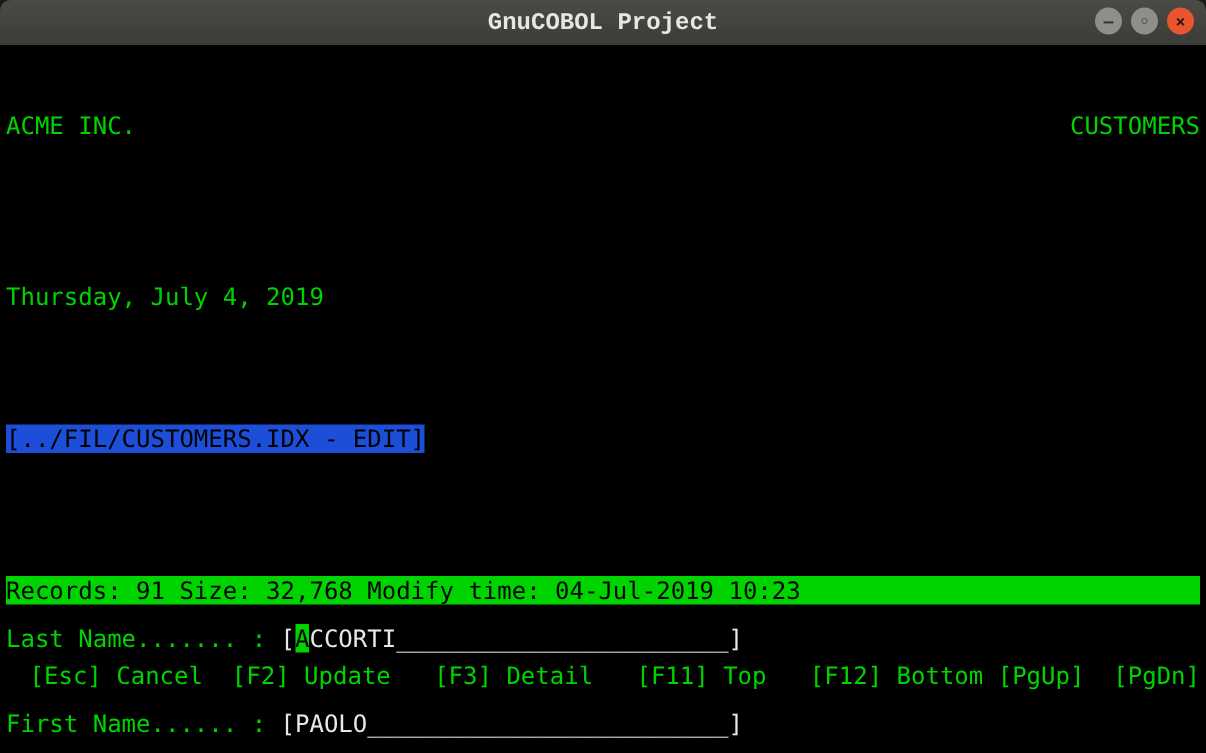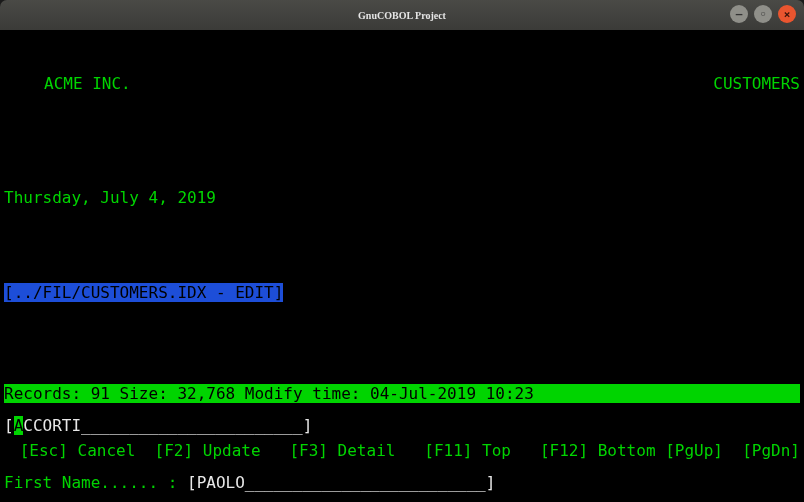--- a/index.html
+++ b/index.html
@@ -13,22 +13,22 @@
     background: linear-gradient(to bottom,#4a4a46,#3b3b38);
     display: flex;
     align-items: center;
     justify-content: center;
     position: relative;
     border-top-left-radius: 7px;
     border-top-right-radius: 7px;
   }
   .titlebar .title {
     color: #e6e6e6;
-    font-family: Liberation Serif, serif;
-    font-size: 10px;
+    font-family: Liberation Mono, monospace;
+    font-size: 16px;
     font-weight: bold;
   }
   .win-controls {
     position: absolute;
     right: 8px;
     top: 5px;
     display: flex;
     gap: 6px;
   }
   .wc {
@@ -88,33 +88,33 @@
 <div class="titlebar">
   <span class="title">GnuCOBOL Project</span>
   <div class="win-controls">
     <span class="wc min">–</span>
     <span class="wc max">◦</span>
     <span class="wc close">×</span>
   </div>
 </div>
 
 <div class="term">
-  <div class="row" style="margin-top:4px;margin-left:40px;">
+  <div class="row" style="margin-top:4px;">
     <span class="hdr-left">ACME INC.</span>
     <span class="grow"></span>
     <span class="hdr-right">CUSTOMERS</span>
   </div>
   <div style="height:19px;"></div>
   <div class="date-line">Thursday, July 4, 2019</div>
   <div style="height:0px;"></div>
   <div><span class="inv editbar">[../FIL/CUSTOMERS.IDX - EDIT]</span></div>
   <div style="height:19px;"></div>
 
   <div class="field-row">
-    <span class="bracket">[</span><span class="fval" id="fv-last_name"><span class="cursor">A</span>CCORTI_______________________</span><span class="bracket">]</span>
+    <span class="flabel">Last Name....... : </span><span class="bracket">[</span><span class="fval" id="fv-last_name"><span class="cursor">A</span>CCORTI_______________________</span><span class="bracket">]</span>
   </div>
   <div class="field-row">
     <span class="flabel">First Name...... : </span><span class="bracket">[</span><span class="fval" id="fv-first_name">PAOLO_________________________</span><span class="bracket">]</span>
   </div>
   
   
 
   <div class="status-area">
     <div class="status-line">Records: 91 Size: 32,768 Modify time: 04-Jul-2019 10:23</div>
     <div class="fn-line" id="fn-line"><span>[Esc]</span> Cancel  <span>[F2]</span> Update   <span>[F3]</span> Detail   <span>[F11]</span> Top   <span>[F12]</span> Bottom <span>[PgUp]</span>  <span>[PgDn]</span></div>

